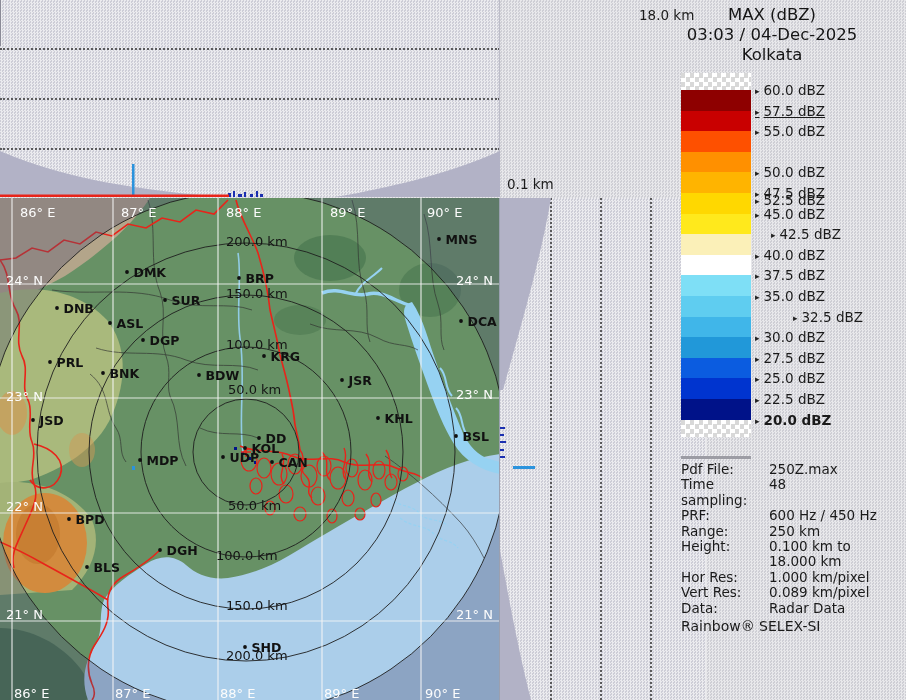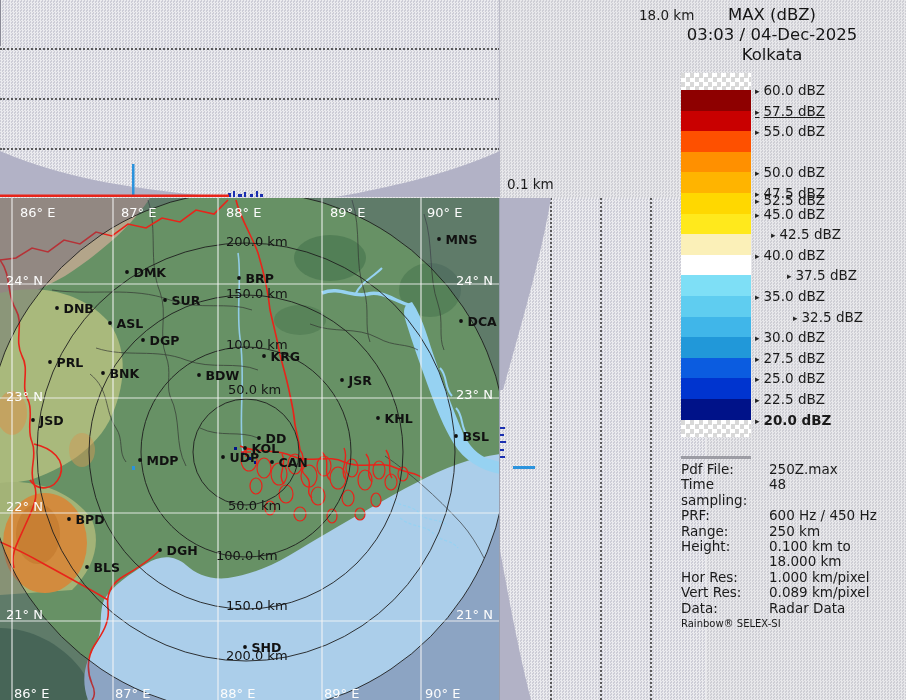--- a/index.html
+++ b/index.html
@@ -41,21 +41,21 @@
   #colorbar{position:absolute;left:0;top:0;width:70px;}
   .swatch{width:70px;}
   .checker{height:17px;background:repeating-conic-gradient(#ffffff 0% 25%, #d8d8d8 0% 50%);background-size:9px 9px;}
   .leg-label{position:absolute;left:74px;white-space:nowrap;font-size:13.5px;color:#1a1a1a;height:16px;line-height:16px;}
   .leg-label .arrow{font-size:9px;margin-right:4px;vertical-align:1px;color:#222;}
   #legend-divider{position:absolute;left:12px;top:456px;width:70px;height:3px;background:#9c9ca4;}
   #metadata{position:absolute;left:12px;top:462px;width:194px;font-size:13.5px;color:#1a1a1a;}
   .meta-row{display:flex;line-height:15.4px;}
   .meta-label{width:88px;flex:0 0 88px;}
   .meta-value{flex:1;white-space:nowrap;}
-  #footer-brand{position:absolute;left:12px;top:618px;font-size:10px;color:#1a1a1a;}
+  #footer-brand{position:absolute;left:12px;top:618px;font-size:14px;color:#1a1a1a;}
 </style>
 </head>
 <body>
 
 <div id="app">
 
   <div id="top-panel" class="panel">
     <div class="hgrid" style="top:48px"></div>
     <div class="hgrid" style="top:98px"></div>
     <div class="hgrid" style="top:148px"></div>
@@ -345,21 +345,21 @@
       <div id="colorbar-labels">
           <div class="leg-label" style="top: 9px;"><span class="arrow">▸</span><span>60.0 dBZ</span></div>
           <div class="leg-label" style="top: 29.6px; text-decoration: underline;"><span class="arrow">▸</span><span>57.5 dBZ</span></div>
           <div class="leg-label" style="top: 50.2px;"><span class="arrow">▸</span><span>55.0 dBZ</span></div>
           <div class="leg-label" style="top: 70.8px; margin-top: 48px;"><span class="arrow">▸</span><span>52.5 dBZ</span></div>
           <div class="leg-label" style="top: 91.4px;"><span class="arrow">▸</span><span>50.0 dBZ</span></div>
           <div class="leg-label" style="top: 112px;"><span class="arrow">▸</span><span>47.5 dBZ</span></div>
           <div class="leg-label" style="top: 132.6px;"><span class="arrow">▸</span><span>45.0 dBZ</span></div>
           <div class="leg-label" style="top: 153.2px; padding-left: 16px;"><span class="arrow">▸</span><span>42.5 dBZ</span></div>
           <div class="leg-label" style="top: 173.8px;"><span class="arrow">▸</span><span>40.0 dBZ</span></div>
-          <div class="leg-label" style="top: 194.4px; margin-left: 32px;"><span class="arrow">▸</span><span>37.5 dBZ</span></div>
+          <div class="leg-label" style="top: 194.4px;"><span class="arrow">▸</span><span>37.5 dBZ</span></div>
           <div class="leg-label" style="top: 215px;"><span class="arrow">▸</span><span>35.0 dBZ</span></div>
           <div class="leg-label" style="top: 235.6px; padding-left: 38px;"><span class="arrow">▸</span><span>32.5 dBZ</span></div>
           <div class="leg-label" style="top: 256.2px;"><span class="arrow">▸</span><span>30.0 dBZ</span></div>
           <div class="leg-label" style="top: 276.8px;"><span class="arrow">▸</span><span>27.5 dBZ</span></div>
           <div class="leg-label" style="top: 297.4px;"><span class="arrow">▸</span><span>25.0 dBZ</span></div>
           <div class="leg-label" style="top: 318px;"><span class="arrow">▸</span><span>22.5 dBZ</span></div>
           <div class="leg-label" style="top: 338.6px; font-weight: bold;"><span class="arrow">▸</span><span>20.0 dBZ</span></div>
         </div>
     </div>
     <div id="legend-divider"></div>

